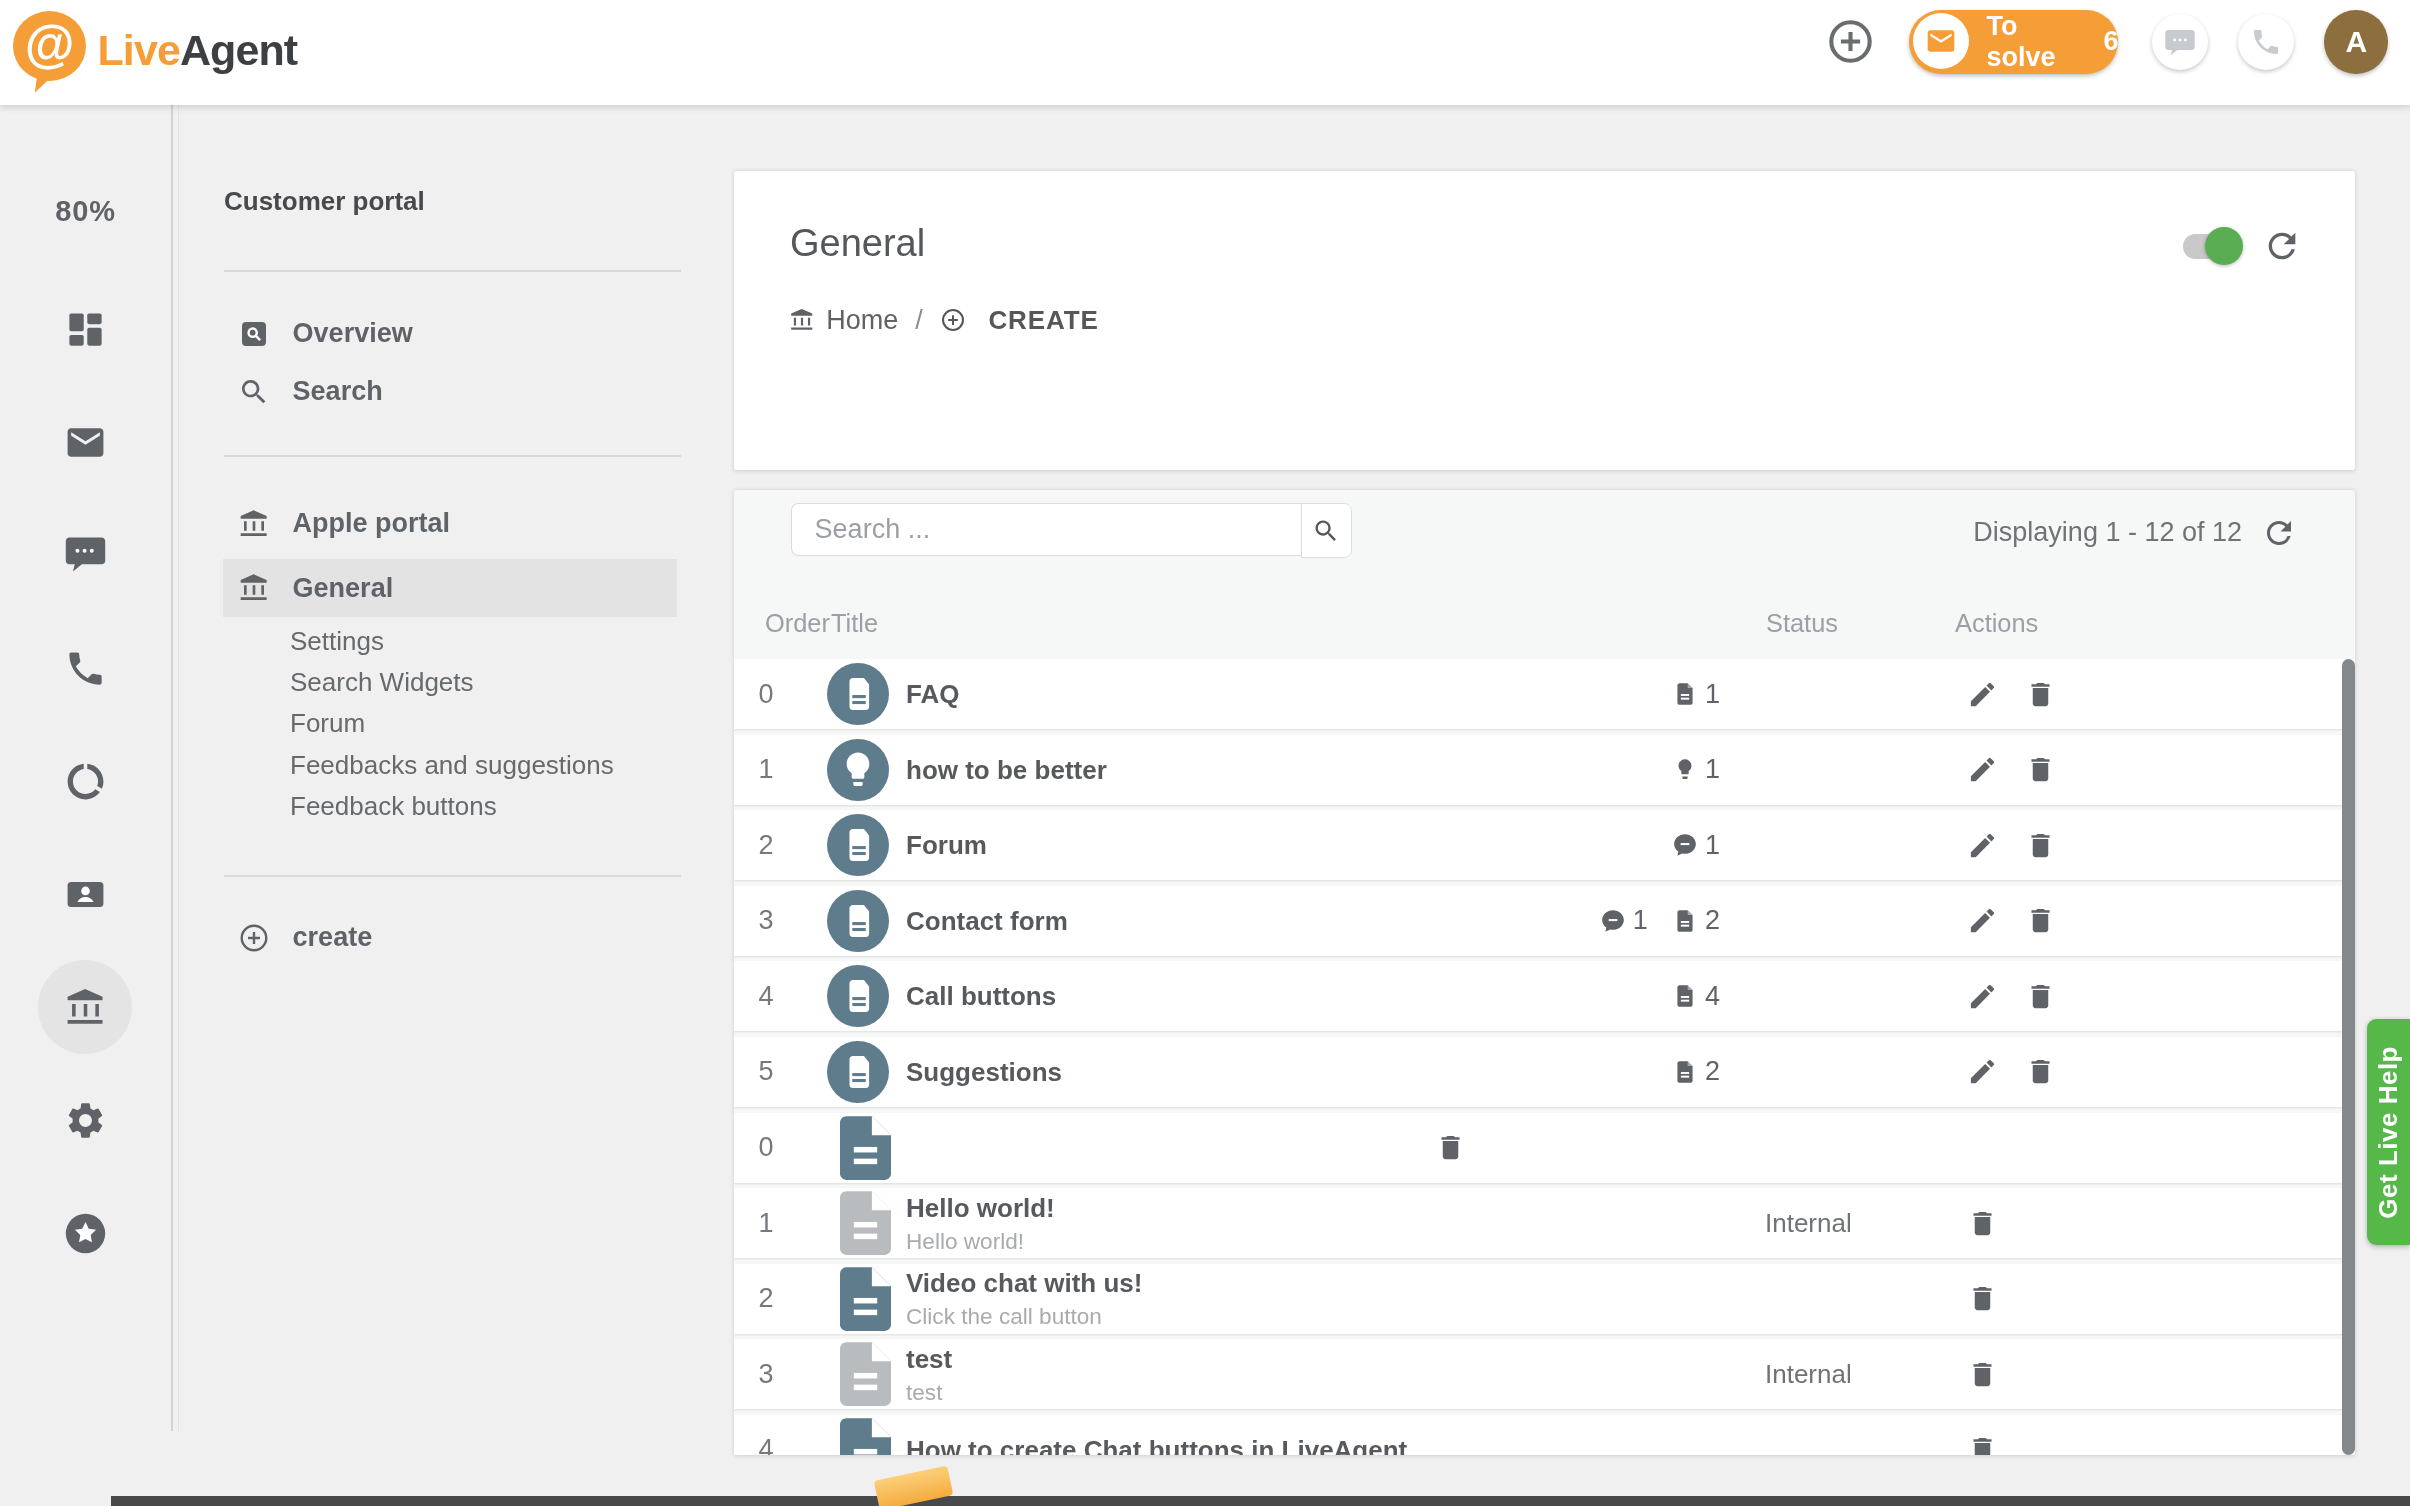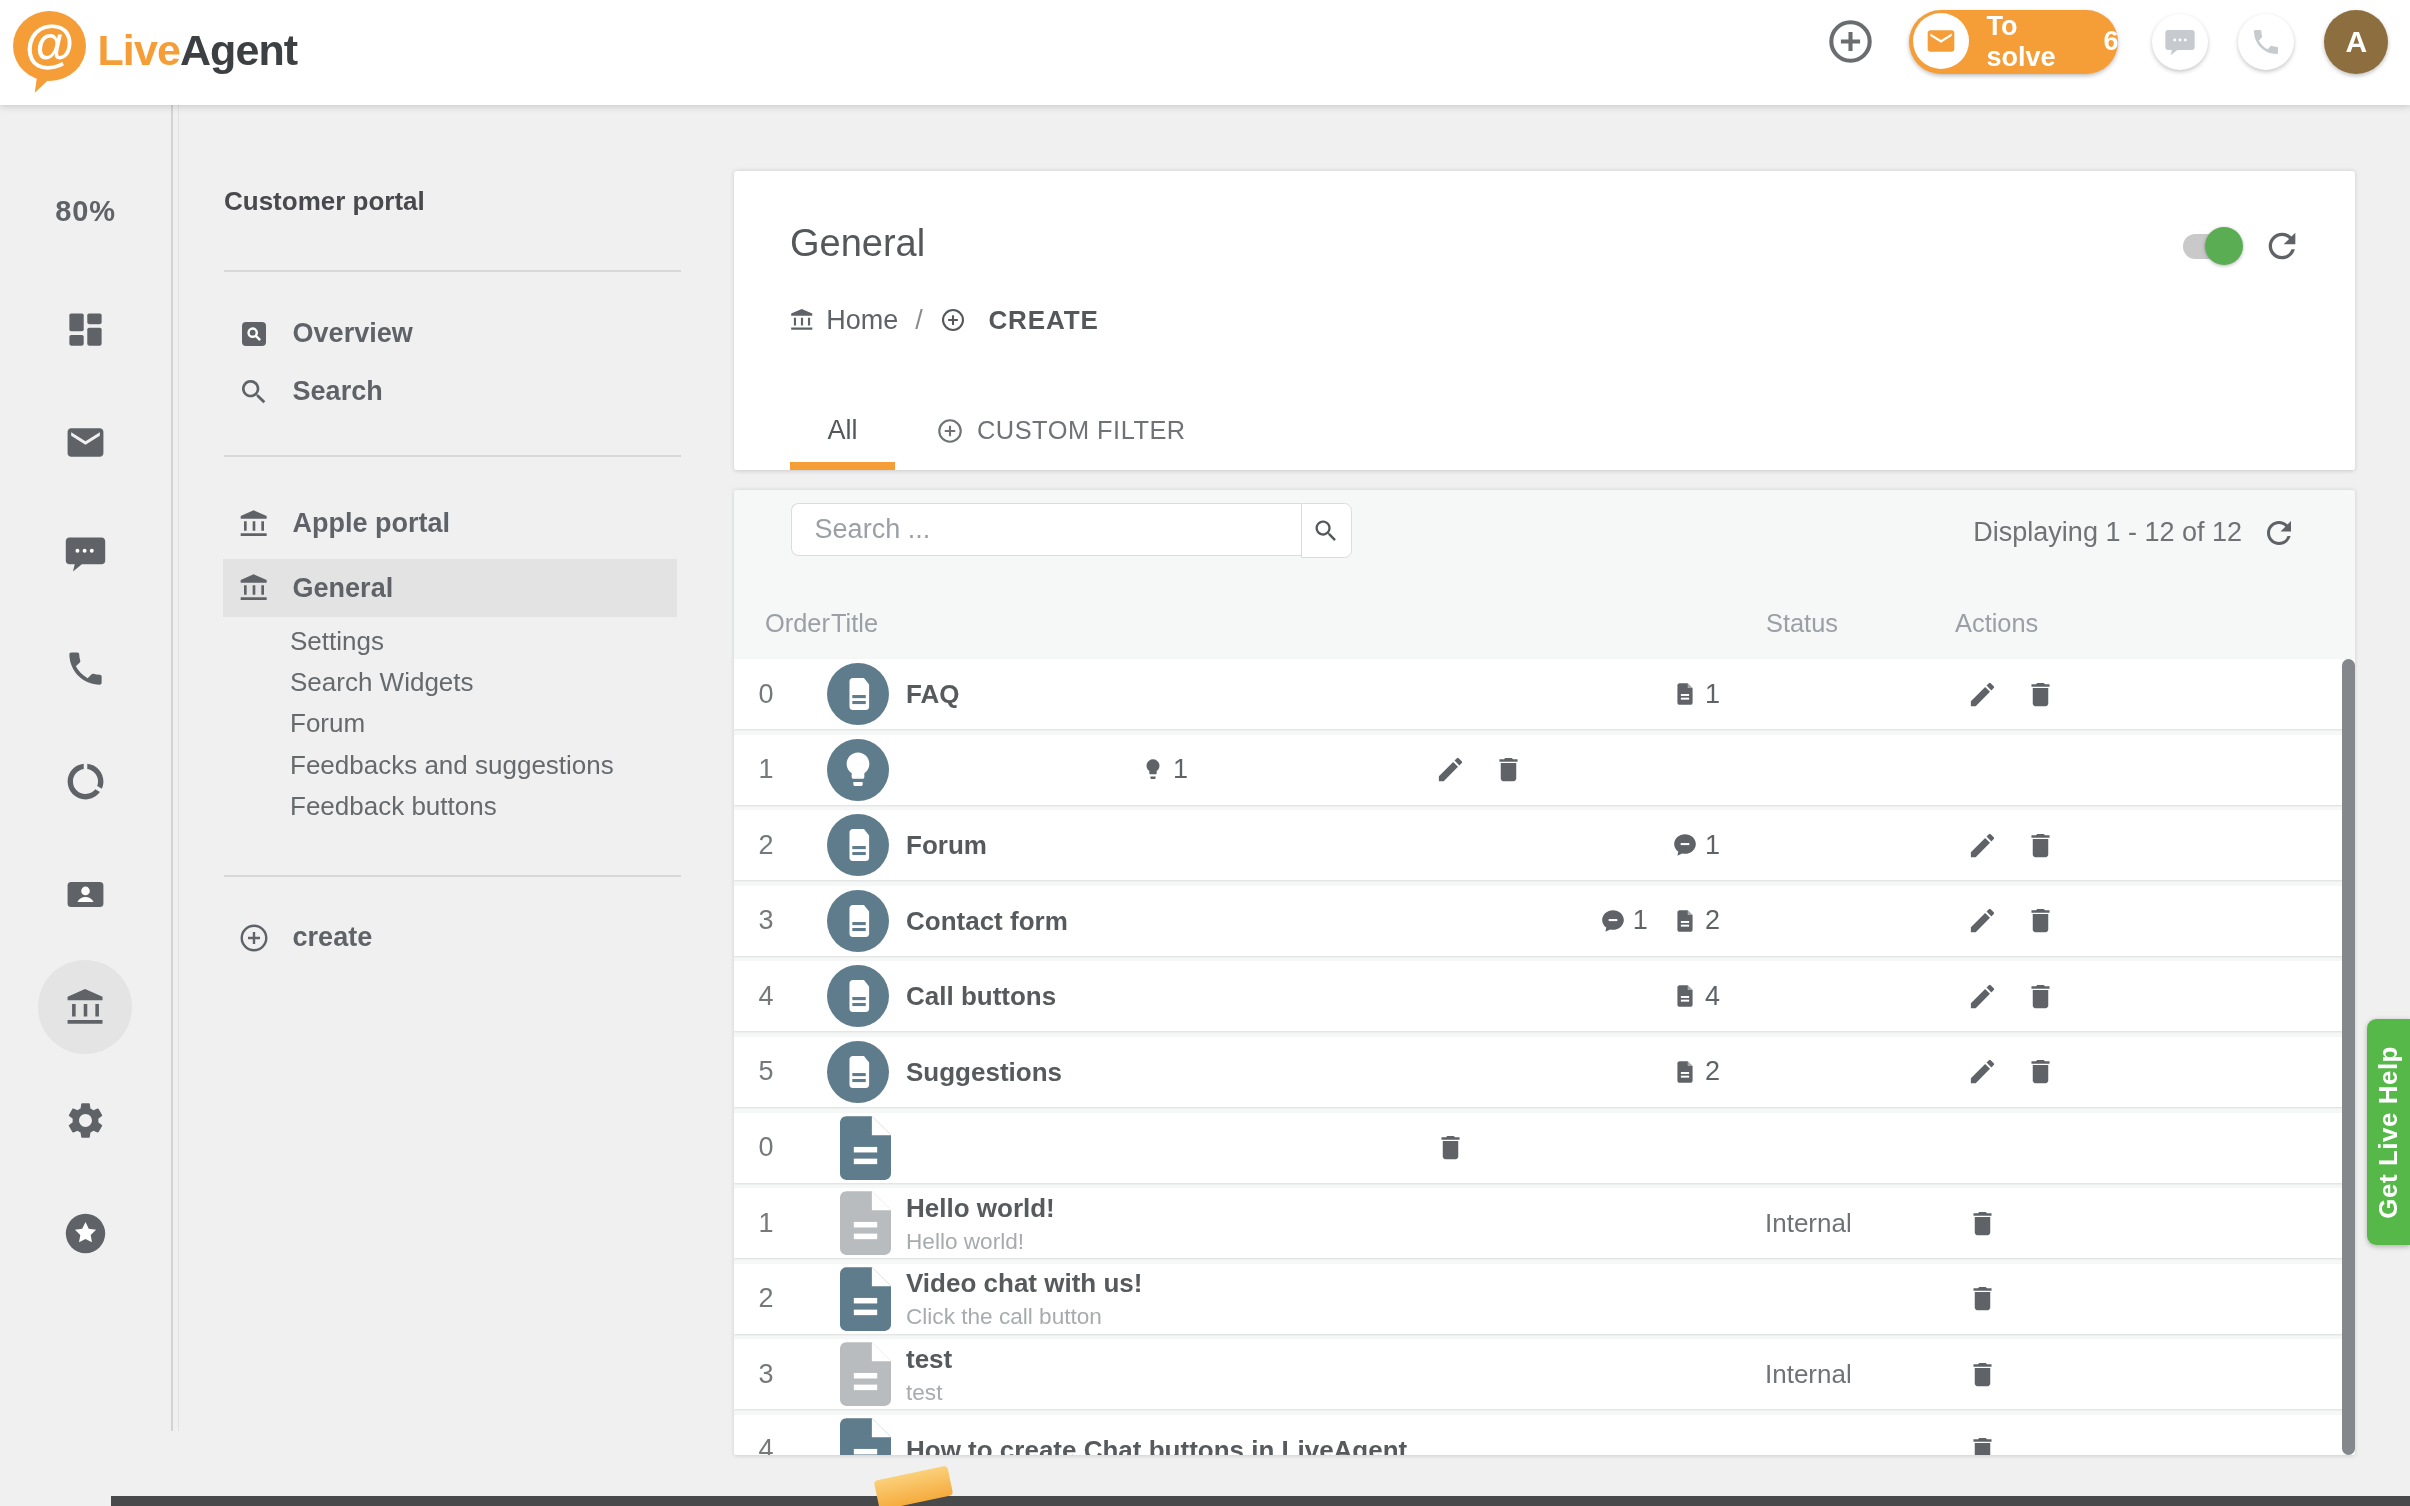--- a/index.html
+++ b/index.html
@@ -315,35 +315,20 @@
       <span class="home">Home</span>
       <span class="sep">/</span>
       <span class="ci">
         <svg viewBox="0 0 24 24">
             <circle cx="12" cy="12" r="9.2" fill="none" stroke="#55585b" stroke-width="1.9"></circle>
             <path d="M12 7.5v9M7.5 12h9" stroke="#55585b" stroke-width="1.9"></path>
           </svg>
       </span>
       <span class="create">CREATE</span>
     </div>
-    <div class="tabs">
-      <div class="tab tab-all">
-        <span>All</span>
-        <span class="underline"></span>
-      </div>
-      <div class="tab tab-cf">
-        <span class="ci">
-          <svg viewBox="0 0 24 24">
-              <circle cx="12" cy="12" r="9.2" fill="none" stroke="#6f7376" stroke-width="1.8"></circle>
-              <path d="M12 7.5v9M7.5 12h9" stroke="#6f7376" stroke-width="1.8"></path>
-            </svg>
-        </span>
-        <span>CUSTOM FILTER</span>
-      </div>
-    </div>
   </section>
   <div class="toggle">
       <div class="knob"></div>
     </div>
   <span class="hdr-refresh">
     <svg viewBox="0 0 24 24">
         <path fill="#5f6368" d="M17.65 6.35A7.958 7.958 0 0 0 12 4c-4.42 0-7.99 3.58-8 8s3.57 8 7.99 8c3.73 0 6.84-2.55 7.73-6h-2.08A5.99 5.99 0 0 1 12 18c-3.31 0-6-2.69-6-6s2.69-6 6-6c1.66 0 3.14.69 4.22 1.78L13 11h7V4l-2.35 2.35z"></path>
       </svg>
   </span>
 
@@ -408,20 +393,23 @@
           </div>
         </div>
         <div class="trow">
           <div class="c-order">1</div>
           <div class="c-icon">
             <svg class="big" viewBox="0 0 24 24">
               <circle cx="12" cy="12" r="12" fill="#5e7c8b"></circle>
               <path fill="#fff" d="M12 5.2c-2.45 0-4.4 1.95-4.4 4.4 0 1.55.76 2.9 1.95 3.7v1.5c0 .34.28.6.62.6h3.66c.34 0 .62-.26.62-.6v-1.5c1.19-.8 1.95-2.15 1.95-3.7 0-2.45-1.95-4.4-4.4-4.4zM10.2 16.6h3.6v1c0 .34-.28.6-.62.6h-2.36c-.34 0-.62-.26-.62-.6v-1z"></path>
             </svg>
           </div>
+          <div class="c-title">
+            <div class="t1">how to be better</div>
+          </div>
           <div class="c-counts">
             <span class="cnt">
               <svg viewBox="0 0 24 24">
                 <path fill="#5f6368" d="M12 2C8.7 2 6 4.7 6 8c0 2.05 1.03 3.85 2.6 4.93V15c0 .55.45 1 1 1h4.8c.55 0 1-.45 1-1v-2.07C16.97 11.85 18 10.05 18 8c0-3.3-2.7-6-6-6zM9.6 18h4.8v1.2c0 .66-.54 1.2-1.2 1.2h-2.4c-.66 0-1.2-.54-1.2-1.2V18z"></path>
               </svg>
               <span class="cv">1</span>
             </span>
           </div>
           <div class="c-status"></div>
           <div class="c-actions">

